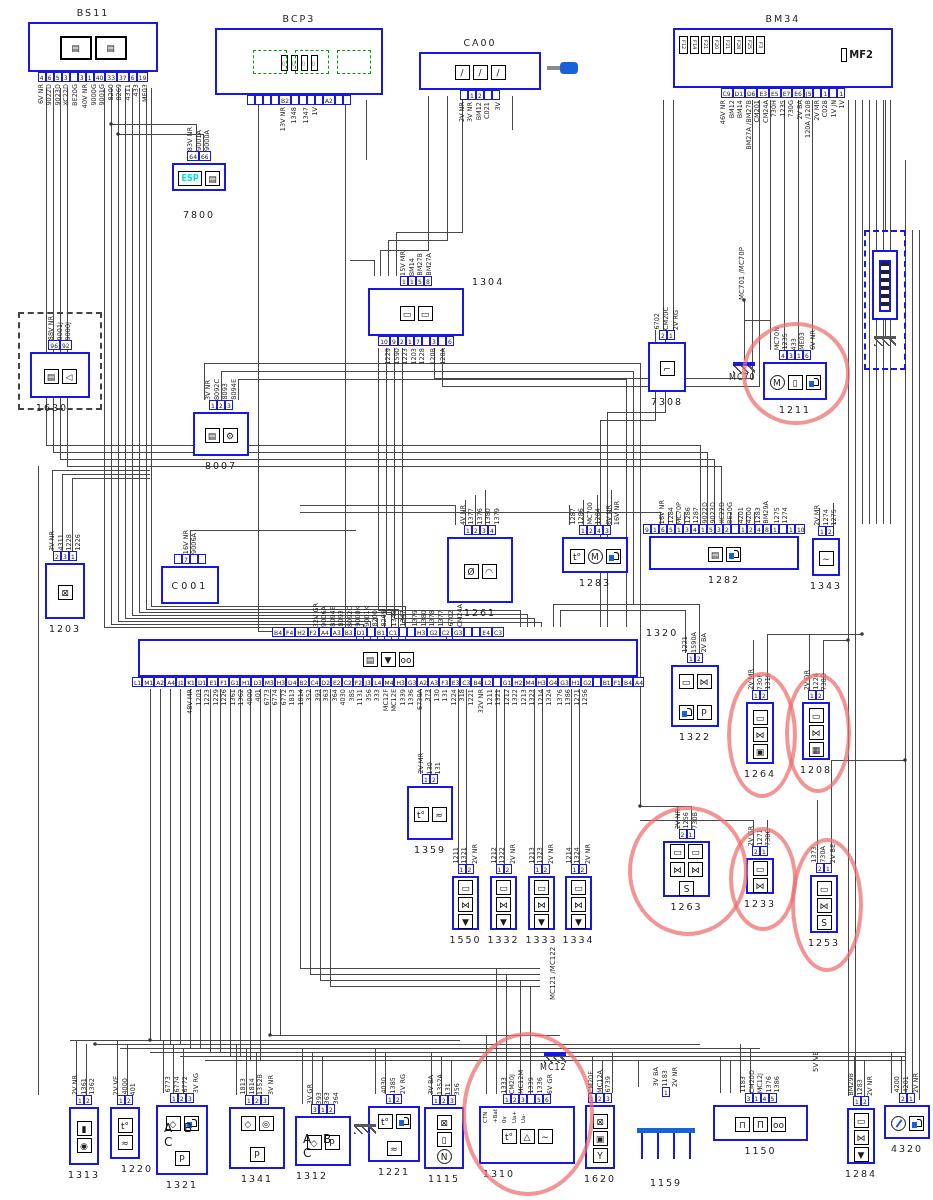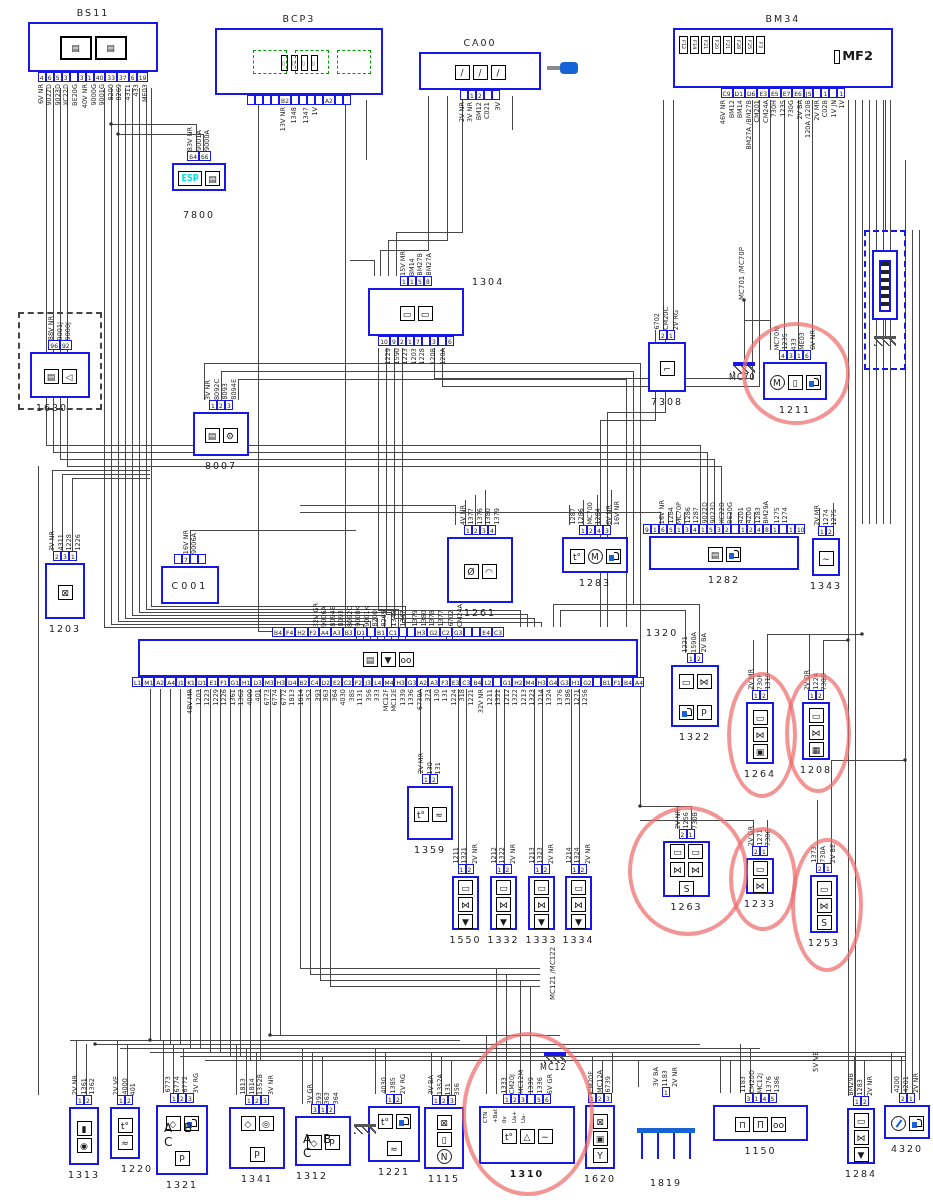--- a/index.html
+++ b/index.html
@@ -35,21 +35,21 @@
   .icon.N,.icon.motor{border-radius:50%;}
   .icon.chain{width:12px;height:52px;border:2px solid #1717e6;
         background:repeating-linear-gradient(180deg,#222 0 4px,#fff 4px 8px);}
   .icon.spark-rail{width:62px;height:50px;border:none;position:relative;}
   .icon.spark-rail::before{content:"";position:absolute;left:2px;right:2px;top:16px;height:5px;background:#1762d6;}
   .icon.spark-rail::after{content:"";position:absolute;left:6px;right:2px;top:21px;height:26px;
         background:repeating-linear-gradient(90deg,#1717e6 0 2px,transparent 2px 16px);}
   .fuse-row{position:absolute;left:4px;top:6px;display:flex;gap:2px;}
   .fuse{width:7px;height:16px;border:1px solid #000;writing-mode:vertical-rl;font-size:5px;line-height:7px;
         text-align:center;background:#fff;}
-  .extra-label{position:absolute;right:18px;top:18px;font-size:13px;font-weight:bold;}
+  .extra-label{position:absolute;right:18px;top:18px;font-size:10px;font-weight:bold;}
   .extra-label::before{content:"";display:inline-block;width:4px;height:12px;border:1px solid #000;
         margin-right:2px;vertical-align:middle;}
   .green-row{position:absolute;left:36px;top:20px;display:flex;gap:8px;}
   .greenbox{width:32px;height:22px;border:1px dashed #00a000;}
   .inner-text{position:absolute;left:6px;top:14px;font-size:12px;letter-spacing:4px;z-index:5;}
   .redcircle{position:absolute;border:4px solid rgba(238,108,108,0.72);border-radius:50%;z-index:8;}
   .slabel{position:absolute;font-size:7px;z-index:6;white-space:nowrap;}
   .slabel.vert{writing-mode:vertical-rl;transform:rotate(180deg);}
   .ground{position:absolute;width:22px;height:10px;z-index:6;}
   .ground .bar{height:3px;background:#555;}
@@ -1027,21 +1027,21 @@
       <div class="wlabel">131</div>
       <div class="wlabel">356</div>
     </div>
     <div class="comp" style="left: 479px; top: 1106px; width: 96px; height: 58px;">
       <div class="icons">
         <div class="icon temp">t°</div>
         <div class="icon amp">△</div>
         <div class="icon signal">∼</div>
       </div>
     </div>
-    <div class="comp-label" style="left: 465px; width: 124px; top: 1168px; font-weight: bold;">1310</div>
+    <div class="comp-label" style="left: 437px; width: 124px; top: 1168px;">1310</div>
     <div class="pins" style="left: 473px; width: 108px; top: 1094px;">
       <div class="pin">1</div>
       <div class="pin">2</div>
       <div class="pin">3</div>
       <div class="pin"></div>
       <div class="pin">5</div>
       <div class="pin">6</div>
     </div>
     <div class="wires" style="left: 469px; width: 116px; top: 1046px;">
       <div class="wlabel">1333</div>
@@ -1077,21 +1077,21 @@
     <div class="wires" style="left: 575px; width: 50px; top: 1045px;">
       <div class="wlabel">CM20F</div>
       <div class="wlabel">MC12A</div>
       <div class="wlabel">6739</div>
     </div>
     <div class="comp noborder" style="left: 631px; top: 1099px; width: 70px; height: 74px;">
       <div class="icons">
         <div class="icon spark-rail"></div>
       </div>
     </div>
-    <div class="comp-label" style="left: 617px; width: 98px; top: 1177px;">1819</div>
+    <div class="comp-label" style="left: 617px; width: 98px; top: 1177px;">1159</div>
     <div class="pins" style="left: 625px; width: 82px; top: 1087px;">
       <div class="pin">1</div>
     </div>
     <div class="wires" style="left: 621px; width: 90px; top: 1039px;">
       <div class="wlabel">3V BA</div>
       <div class="wlabel">1183</div>
       <div class="wlabel"></div>
       <div class="wlabel">2V NR</div>
     </div>
     <div class="comp" style="left: 713px; top: 1105px; width: 95px; height: 36px;">

